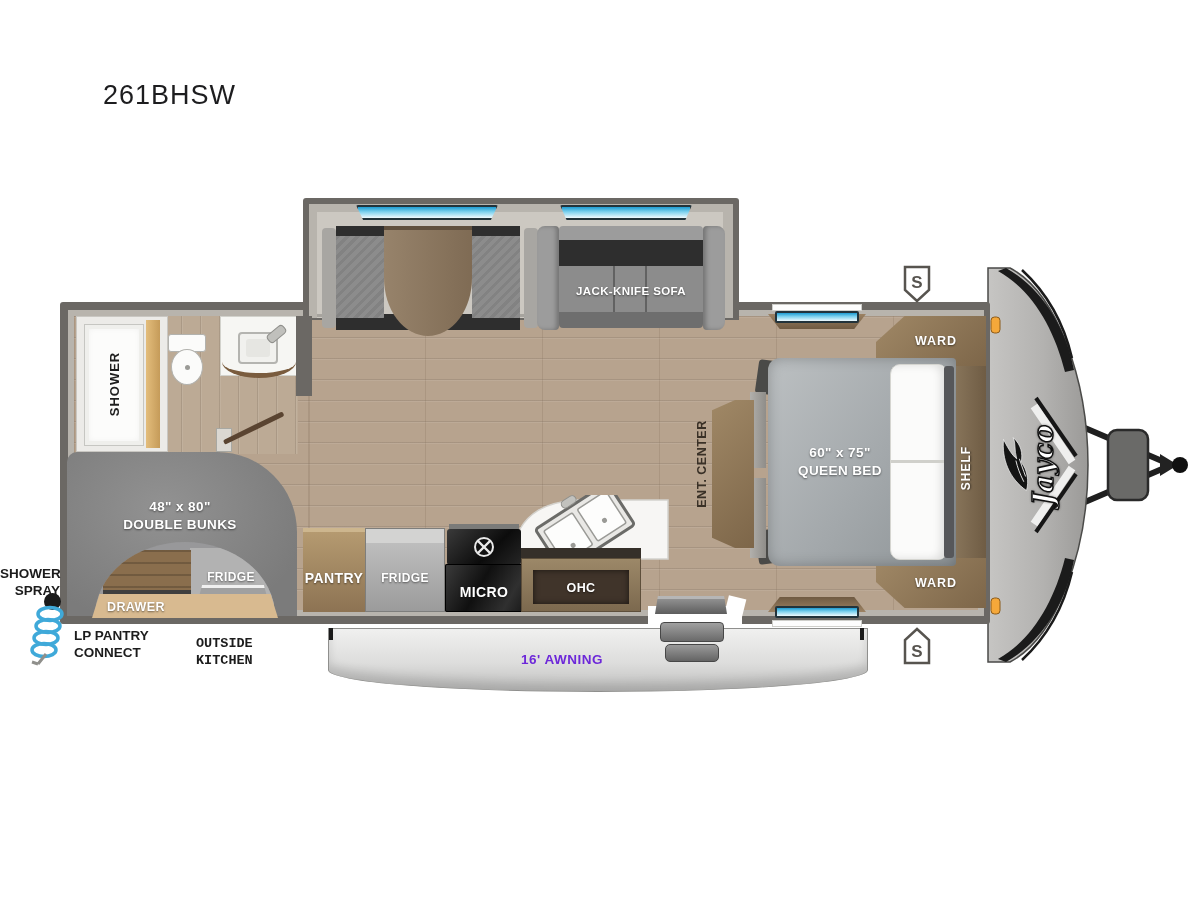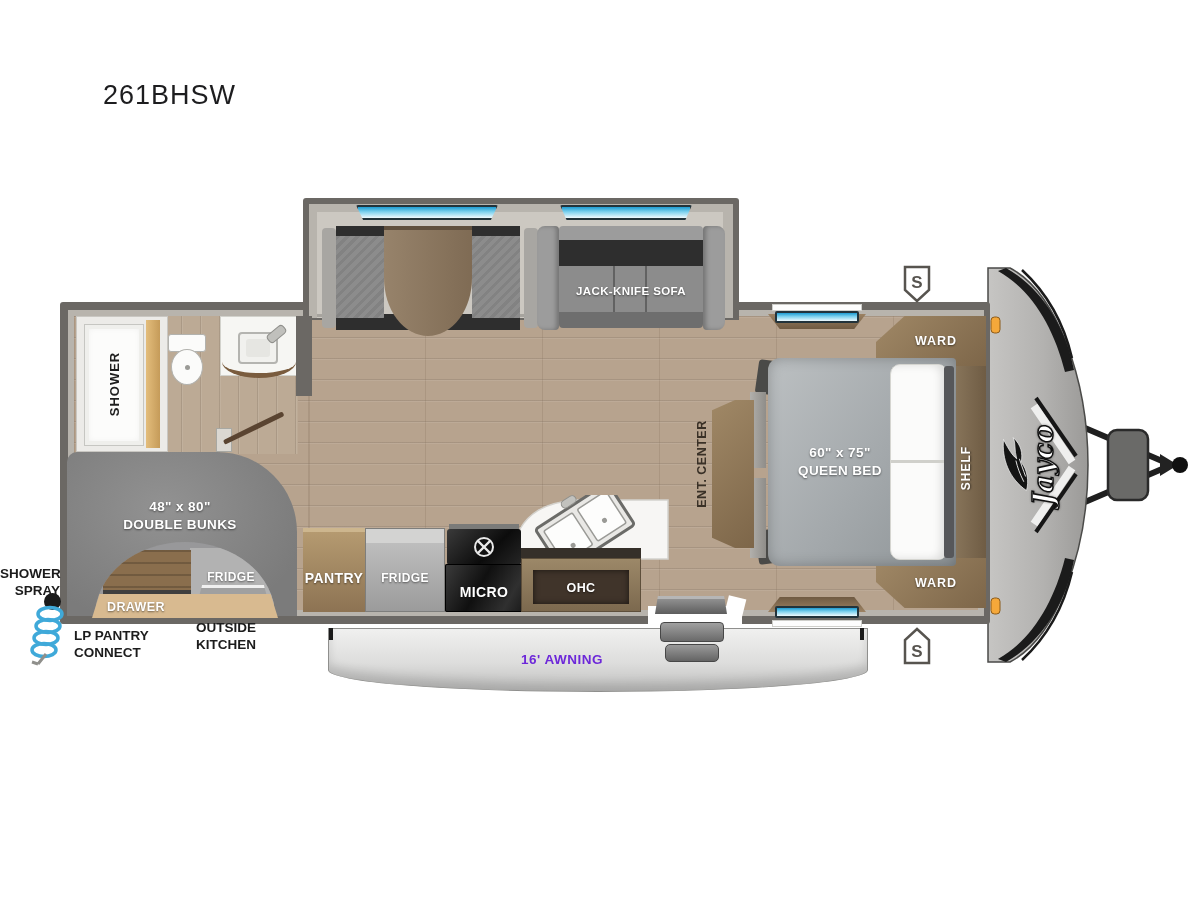--- a/index.html
+++ b/index.html
@@ -242,18 +242,18 @@
     <ellipse cx="24" cy="10" rx="12" ry="6.5" fill="none" stroke="#3fa9d9" stroke-width="3.5"></ellipse>
     <ellipse cx="22" cy="22" rx="12" ry="6.5" fill="none" stroke="#3fa9d9" stroke-width="3.5"></ellipse>
     <ellipse cx="20" cy="34" rx="12" ry="6.5" fill="none" stroke="#3fa9d9" stroke-width="3.5"></ellipse>
     <ellipse cx="18" cy="46" rx="12" ry="6.5" fill="none" stroke="#3fa9d9" stroke-width="3.5"></ellipse>
     <path d="M12,60 L20,50 M6,58 L12,60" stroke="#8f8f8b" stroke-width="3" fill="none"></path>
   </svg>
   <div class="abs blabel" style="left:74px;top:628px;">
     <div>LP PANTRY</div>
     <div>CONNECT</div>
   </div>
-  <div class="abs blabel" style="left:196px;top:620px;">
+  <div class="abs blabel" style="left:196px;top:636px;font-family:Liberation Mono, monospace;">
     <div>OUTSIDE</div>
     <div>KITCHEN</div>
   </div>
 
 </div>
 
 </body></html>

